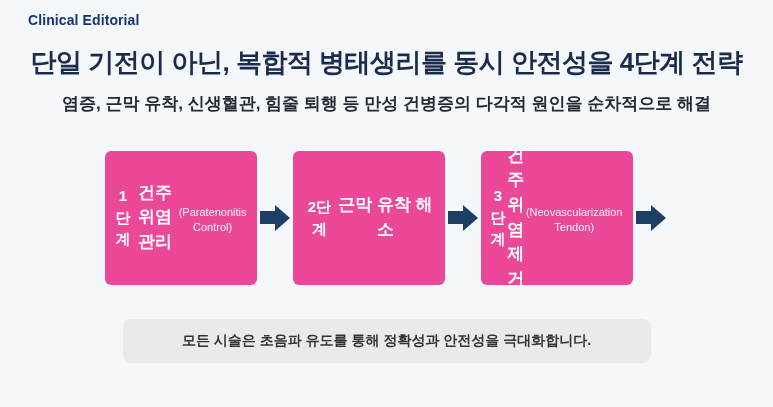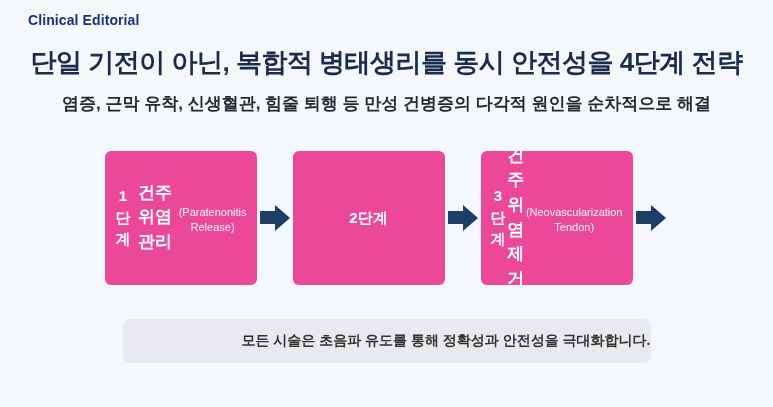--- a/index.html
+++ b/index.html
@@ -97,21 +97,21 @@
     display: block;
   }
   .banner {
     margin: 34px auto 12px auto;
     width: 528px;
     height: 44px;
     background: #e8eaed;
     border-radius: 8px;
     display: flex;
     align-items: center;
-    justify-content: flex-end;
+    justify-content: center;
   }
   .banner span {
     font-size: 14px;
     font-weight: 600;
     color: #333333;
   }
 </style>
 </head>
 <body>
 
@@ -121,30 +121,31 @@
 
   <h1 class="title">단일 기전이 아닌, 복합적 병태생리를 동시 안전성을 4단계 전략</h1>
 
   <h2 class="subtitle">염증, 근막 유착, 신생혈관, 힘줄 퇴행 등 만성 건병증의 다각적 원인을 순차적으로 해결</h2>
 
   <div class="flow">
 
     <div class="step">
       <div class="stage">1단계</div>
       <div class="name">건주위염 관리</div>
-      <div class="eng">(Paratenonitis Release)</div>
+      <div class="eng">(Paratenonitis Control)</div>
     </div>
 
     <div class="arrow">
       <span class="shaft"></span>
       <span class="head"></span>
     </div>
 
     <div class="step">
       <div class="stage">2단계</div>
+      <div class="name">근막 유착 해소</div>
     </div>
 
     <div class="arrow">
       <span class="shaft"></span>
       <span class="head"></span>
     </div>
 
     <div class="step">
       <div class="stage">3단계</div>
       <div class="name">건주위염 제거</div>

